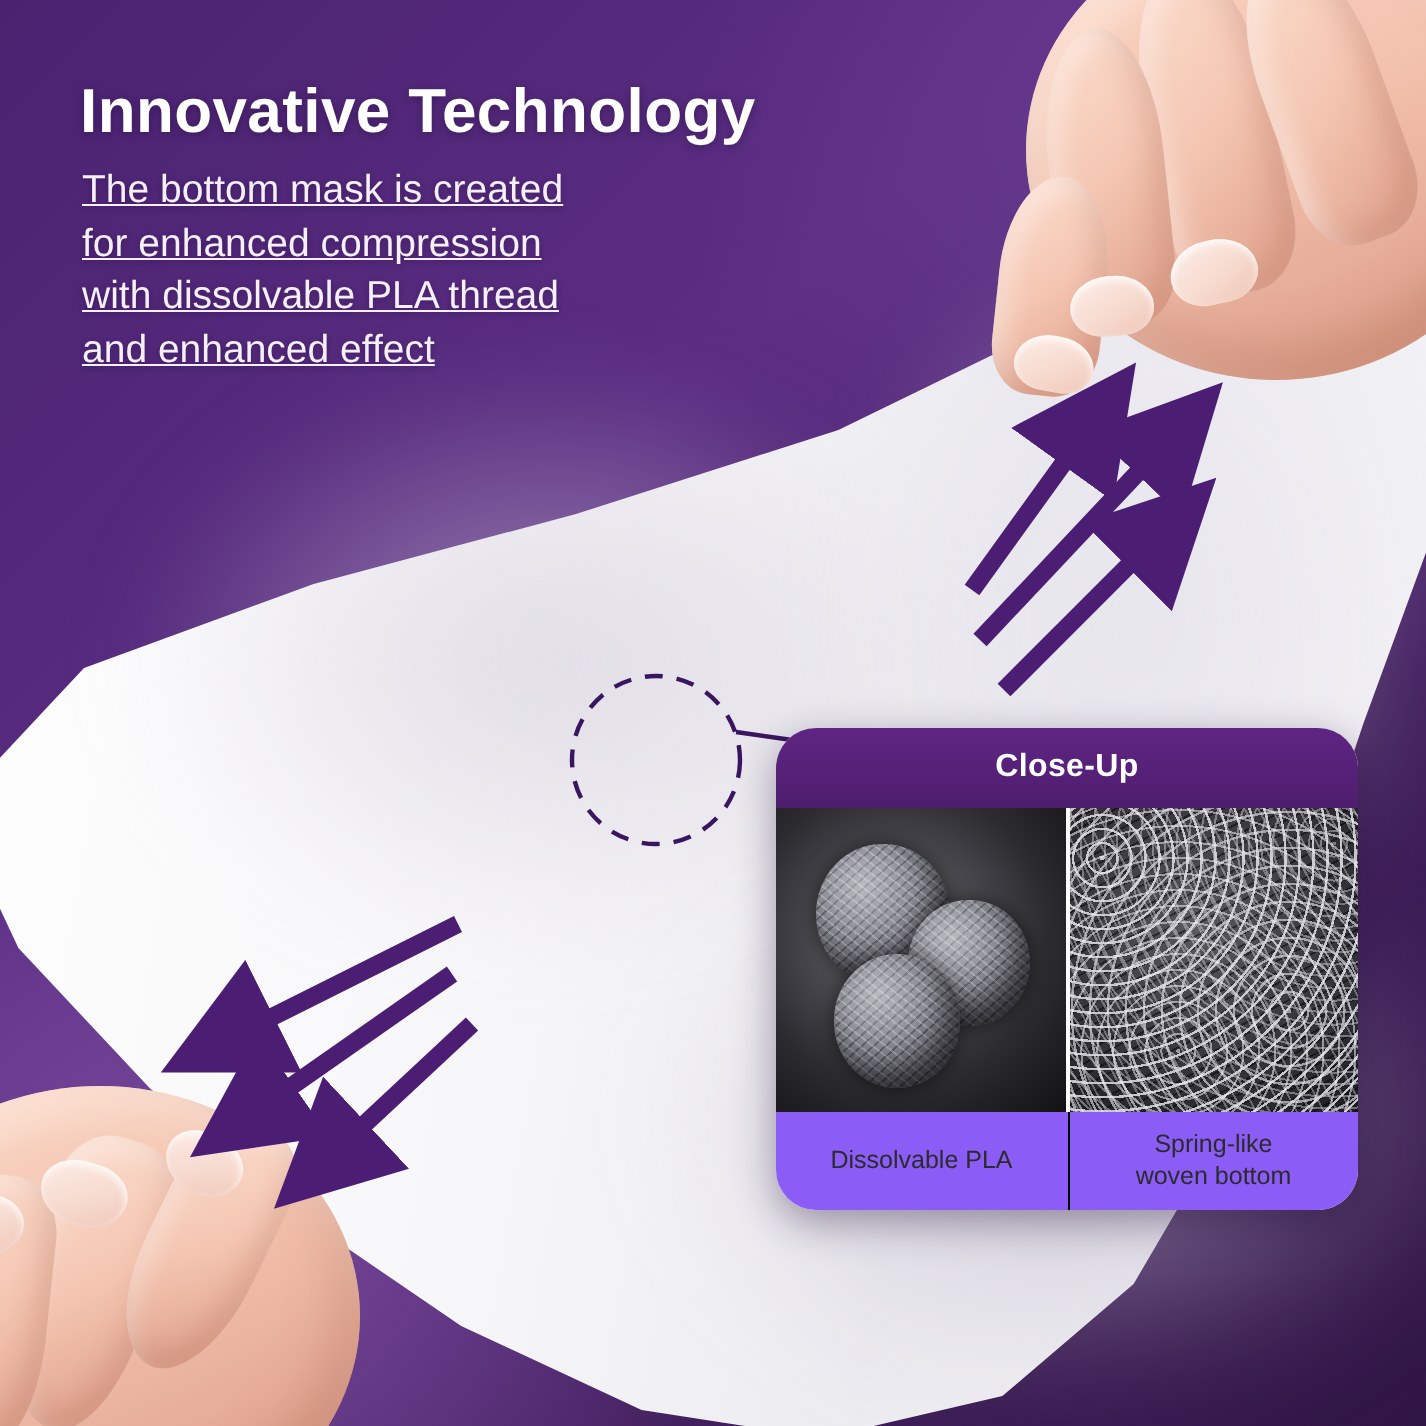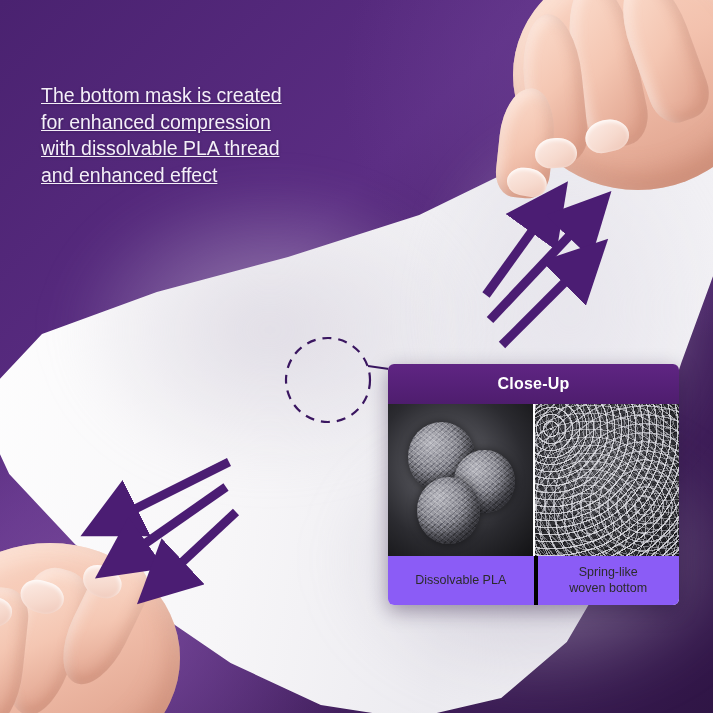--- a/index.html
+++ b/index.html
@@ -96,21 +96,21 @@
   .circle-callout { position: absolute; left: 278px; top: 330px; width: 120px; height: 120px; }
 
   
   .closeup {
     position: absolute;
     left: 388px;
     top: 364px;
     width: 291px;
     height: 241px;
     background: #ffffff;
-    border-radius: 6px;
+    border-radius: 20px;
     overflow: hidden;
     box-shadow: 0 6px 20px rgba(30,8,50,0.38);
   }
   .closeup-header {
     height: 40px;
     background: linear-gradient(180deg,#5f2583 0%,#4e1d6e 100%);
     color: #ffffff;
     display: flex;
     align-items: center;
     justify-content: center;
@@ -182,21 +182,21 @@
     display: flex;
     align-items: center;
     justify-content: center;
     text-align: center;
     font-size: 12.5px;
     color: #2b2b2b;
     line-height: 1.25;
     padding: 0 4px;
     box-sizing: border-box;
   }
-  .cap + .cap { border-left: 4px solid #000000; }
+  .cap + .cap { border-left: 1px solid #000000; }
 
   
   .headline {
     position: absolute;
     left: 40px;
     top: 38px;
     font-size: 31px;
     font-weight: bold;
     color: #ffffff;
     letter-spacing: .2px;
@@ -285,20 +285,21 @@
       <div class="cap">Dissolvable PLA</div>
       <div class="cap">
         <span>
           <span>Spring-like</span><br>
           <span>woven bottom</span>
         </span>
       </div>
     </div>
   </div>
 
+  <div class="headline">Innovative Technology</div>
   <div class="subcopy">
     <div>The bottom mask is created</div>
     <div>for enhanced compression</div>
     <div>with dissolvable PLA thread</div>
     <div>and enhanced effect</div>
   </div>
 
 </div>
 
 </body></html>

